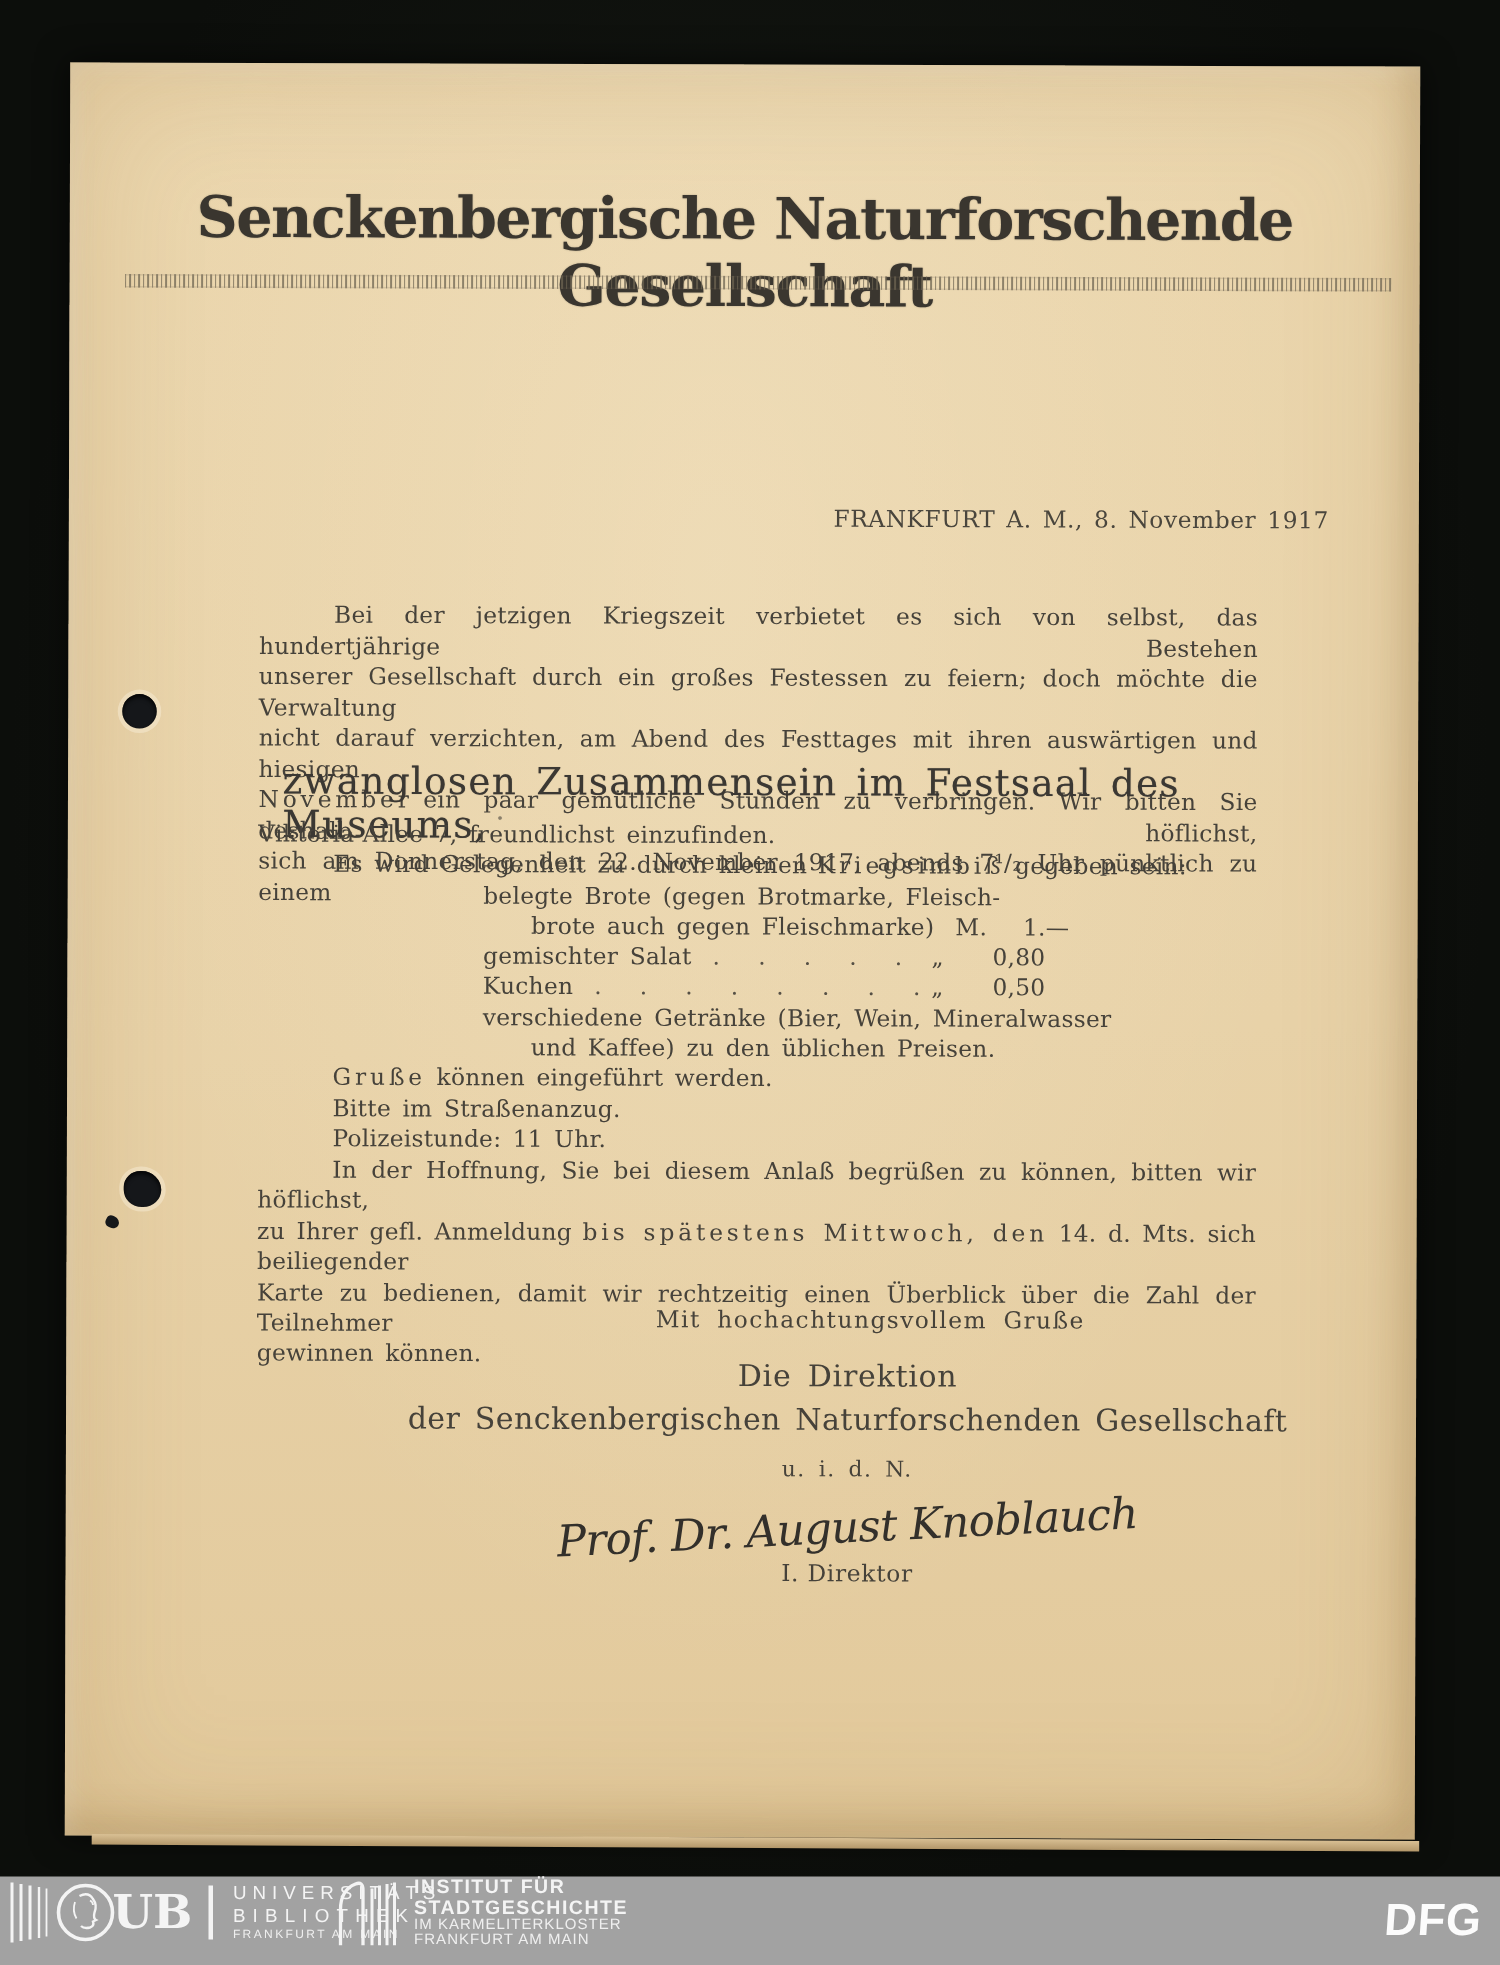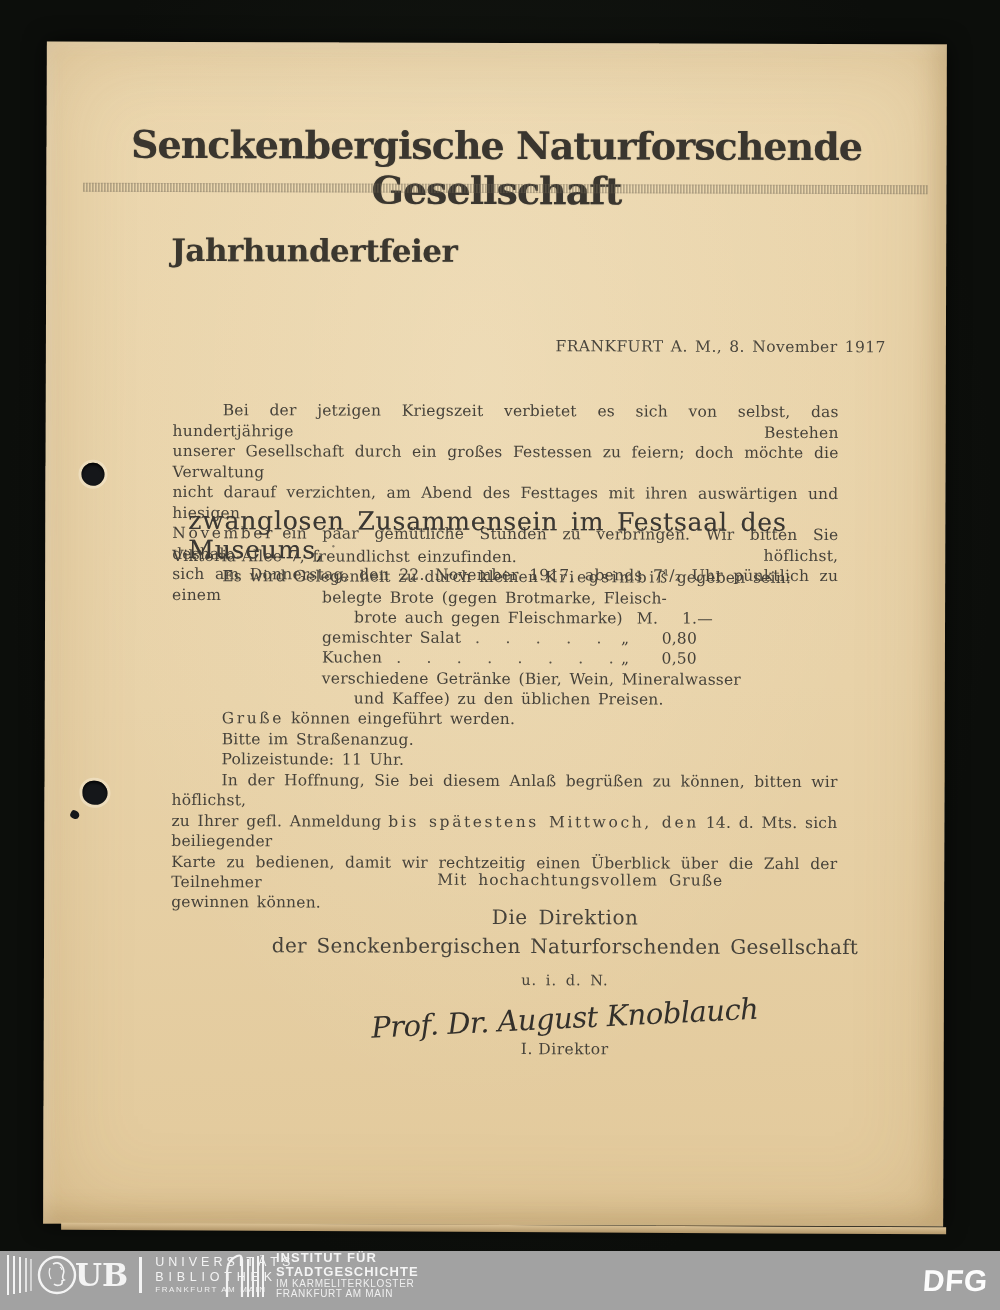--- a/index.html
+++ b/index.html
@@ -95,21 +95,20 @@
 </style>
 </head>
 <body>
 
 <div class="stage">
 
   <div class="paper">
 
     <div class="masthead">Senckenbergische Naturforschende Gesellschaft</div>
     <div class="mast-rule"></div>
-    <div class="event-title">Jahrhundertfeier</div>
 
     <div class="dateline">FRANKFURT A. M., 8. November 1917</div>
 
     <div class="par par1">
       <div class="jline indent">Bei der jetzigen Kriegszeit verbietet es sich von selbst, das hundertjährige Bestehen</div>
       <div class="jline">unserer Gesellschaft durch ein großes Festessen zu feiern; doch möchte die Verwaltung</div>
       <div class="jline">nicht darauf verzichten, am Abend des Festtages mit ihren auswärtigen und hiesigen</div>
       <div class="jline"><span class="sperr">November</span><span class="gapl">ein paar gemütliche Stunden zu verbringen. Wir bitten Sie deshalb höflichst,</span></div>
       <div class="jline">sich am Donnerstag, den 22. November 1917, abends 7¹/₂ Uhr pünktlich zu einem</div>
     </div>

